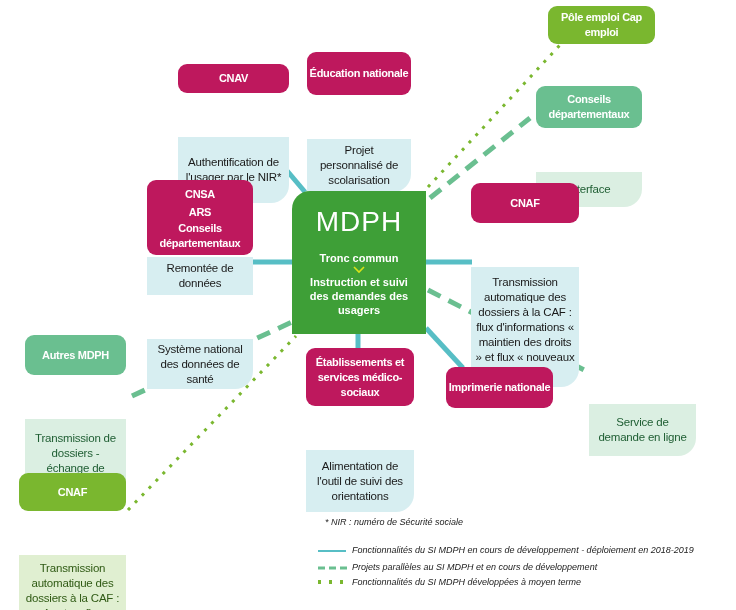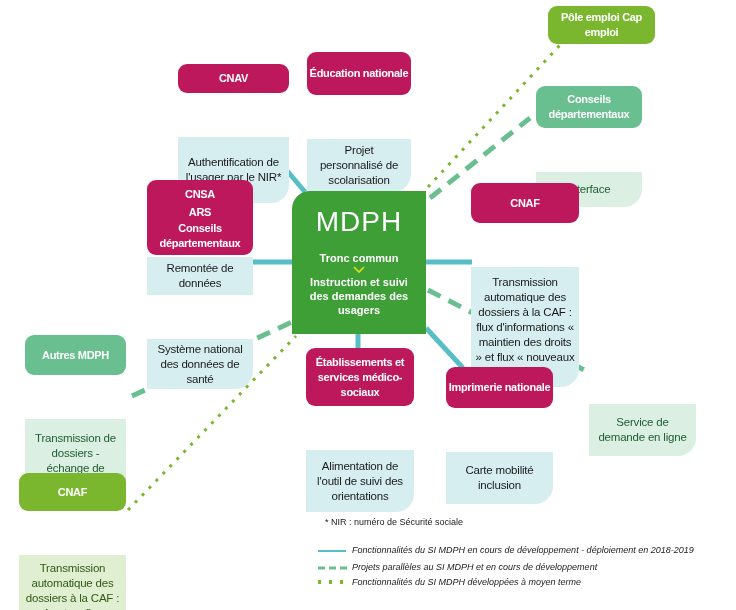--- a/index.html
+++ b/index.html
@@ -18,21 +18,21 @@
   .mint .head { background: #6abf90; }
   .mint .body { background: #dbefe2; color: #1f5e33; }
   .lime .head { background: #7ab72f; }
   .lime .body { background: #e0efd1; color: #2f5a14; }
   #mdph { position: absolute; left: 292px; top: 191px; width: 134px; height: 143px;
           background: #3e9f37; border-top-left-radius: 18px; color: #fff; text-align: center; }
   #mdph .title { font-size: 28px; font-weight: normal; letter-spacing: 1px; margin-top: 10px; line-height: 42px; }
   #mdph .sub { font-size: 11px; font-weight: bold; line-height: 15px; margin-top: 8px; }
   #mdph .chev { color: #d8e31a; font-size: 10px; line-height: 8px; height: 9px; }
   #mdph .desc { font-size: 11px; font-weight: bold; line-height: 14px; }
-  .note { position: absolute; left: 325px; top: 517px; font-size: 9px; color: #222; }
+  .note { position: absolute; left: 325px; top: 517px; font-size: 9px; font-style: italic; color: #222; }
   .legend { position: absolute; left: 318px; font-size: 9px; font-style: italic; color: #222;
             display: flex; align-items: flex-end; }
 </style>
 </head>
 <body>
 
 <svg id="links" viewBox="0 0 736 610">
 
   <line x1="278" y1="160" x2="305" y2="192" stroke="#57bec5" stroke-width="5"></line>
   <line x1="358" y1="150" x2="358" y2="191" stroke="#57bec5" stroke-width="5"></line>
@@ -103,21 +103,20 @@
   <div class="body last" style="height:83px; padding:0 6px;">Transmission de dossiers - échange de données</div>
 </div>
 
 <div class="node teal" style="left:306px; top:348px; width:108px;">
   <div class="head" style="height:58px; padding:0 6px;">Établissements et services médico-sociaux</div>
   <div class="body last" style="height:62px; padding:0 4px;">Alimentation de l'outil de suivi des orientations</div>
 </div>
 
 <div class="node teal" style="left:446px; top:367px; width:107px;">
   <div class="head" style="height:41px;">Imprimerie nationale</div>
-  <div class="body last" style="height:52px; padding:0 8px;">Carte mobilité inclusion</div>
 </div>
 
 <div class="node mint" style="left:589px; top:360px; width:107px;">
   <div class="body last" style="height:52px; padding:0 4px;">Service de demande en ligne</div>
 </div>
 
 <div class="node lime" style="left:19px; top:473px; width:107px;">
   <div class="head" style="height:38px;">CNAF</div>
   <div class="body last" style="height:86px; padding:0 4px;">Transmission automatique des dossiers à la CAF : 4 autres flux d'informations</div>
 </div>

